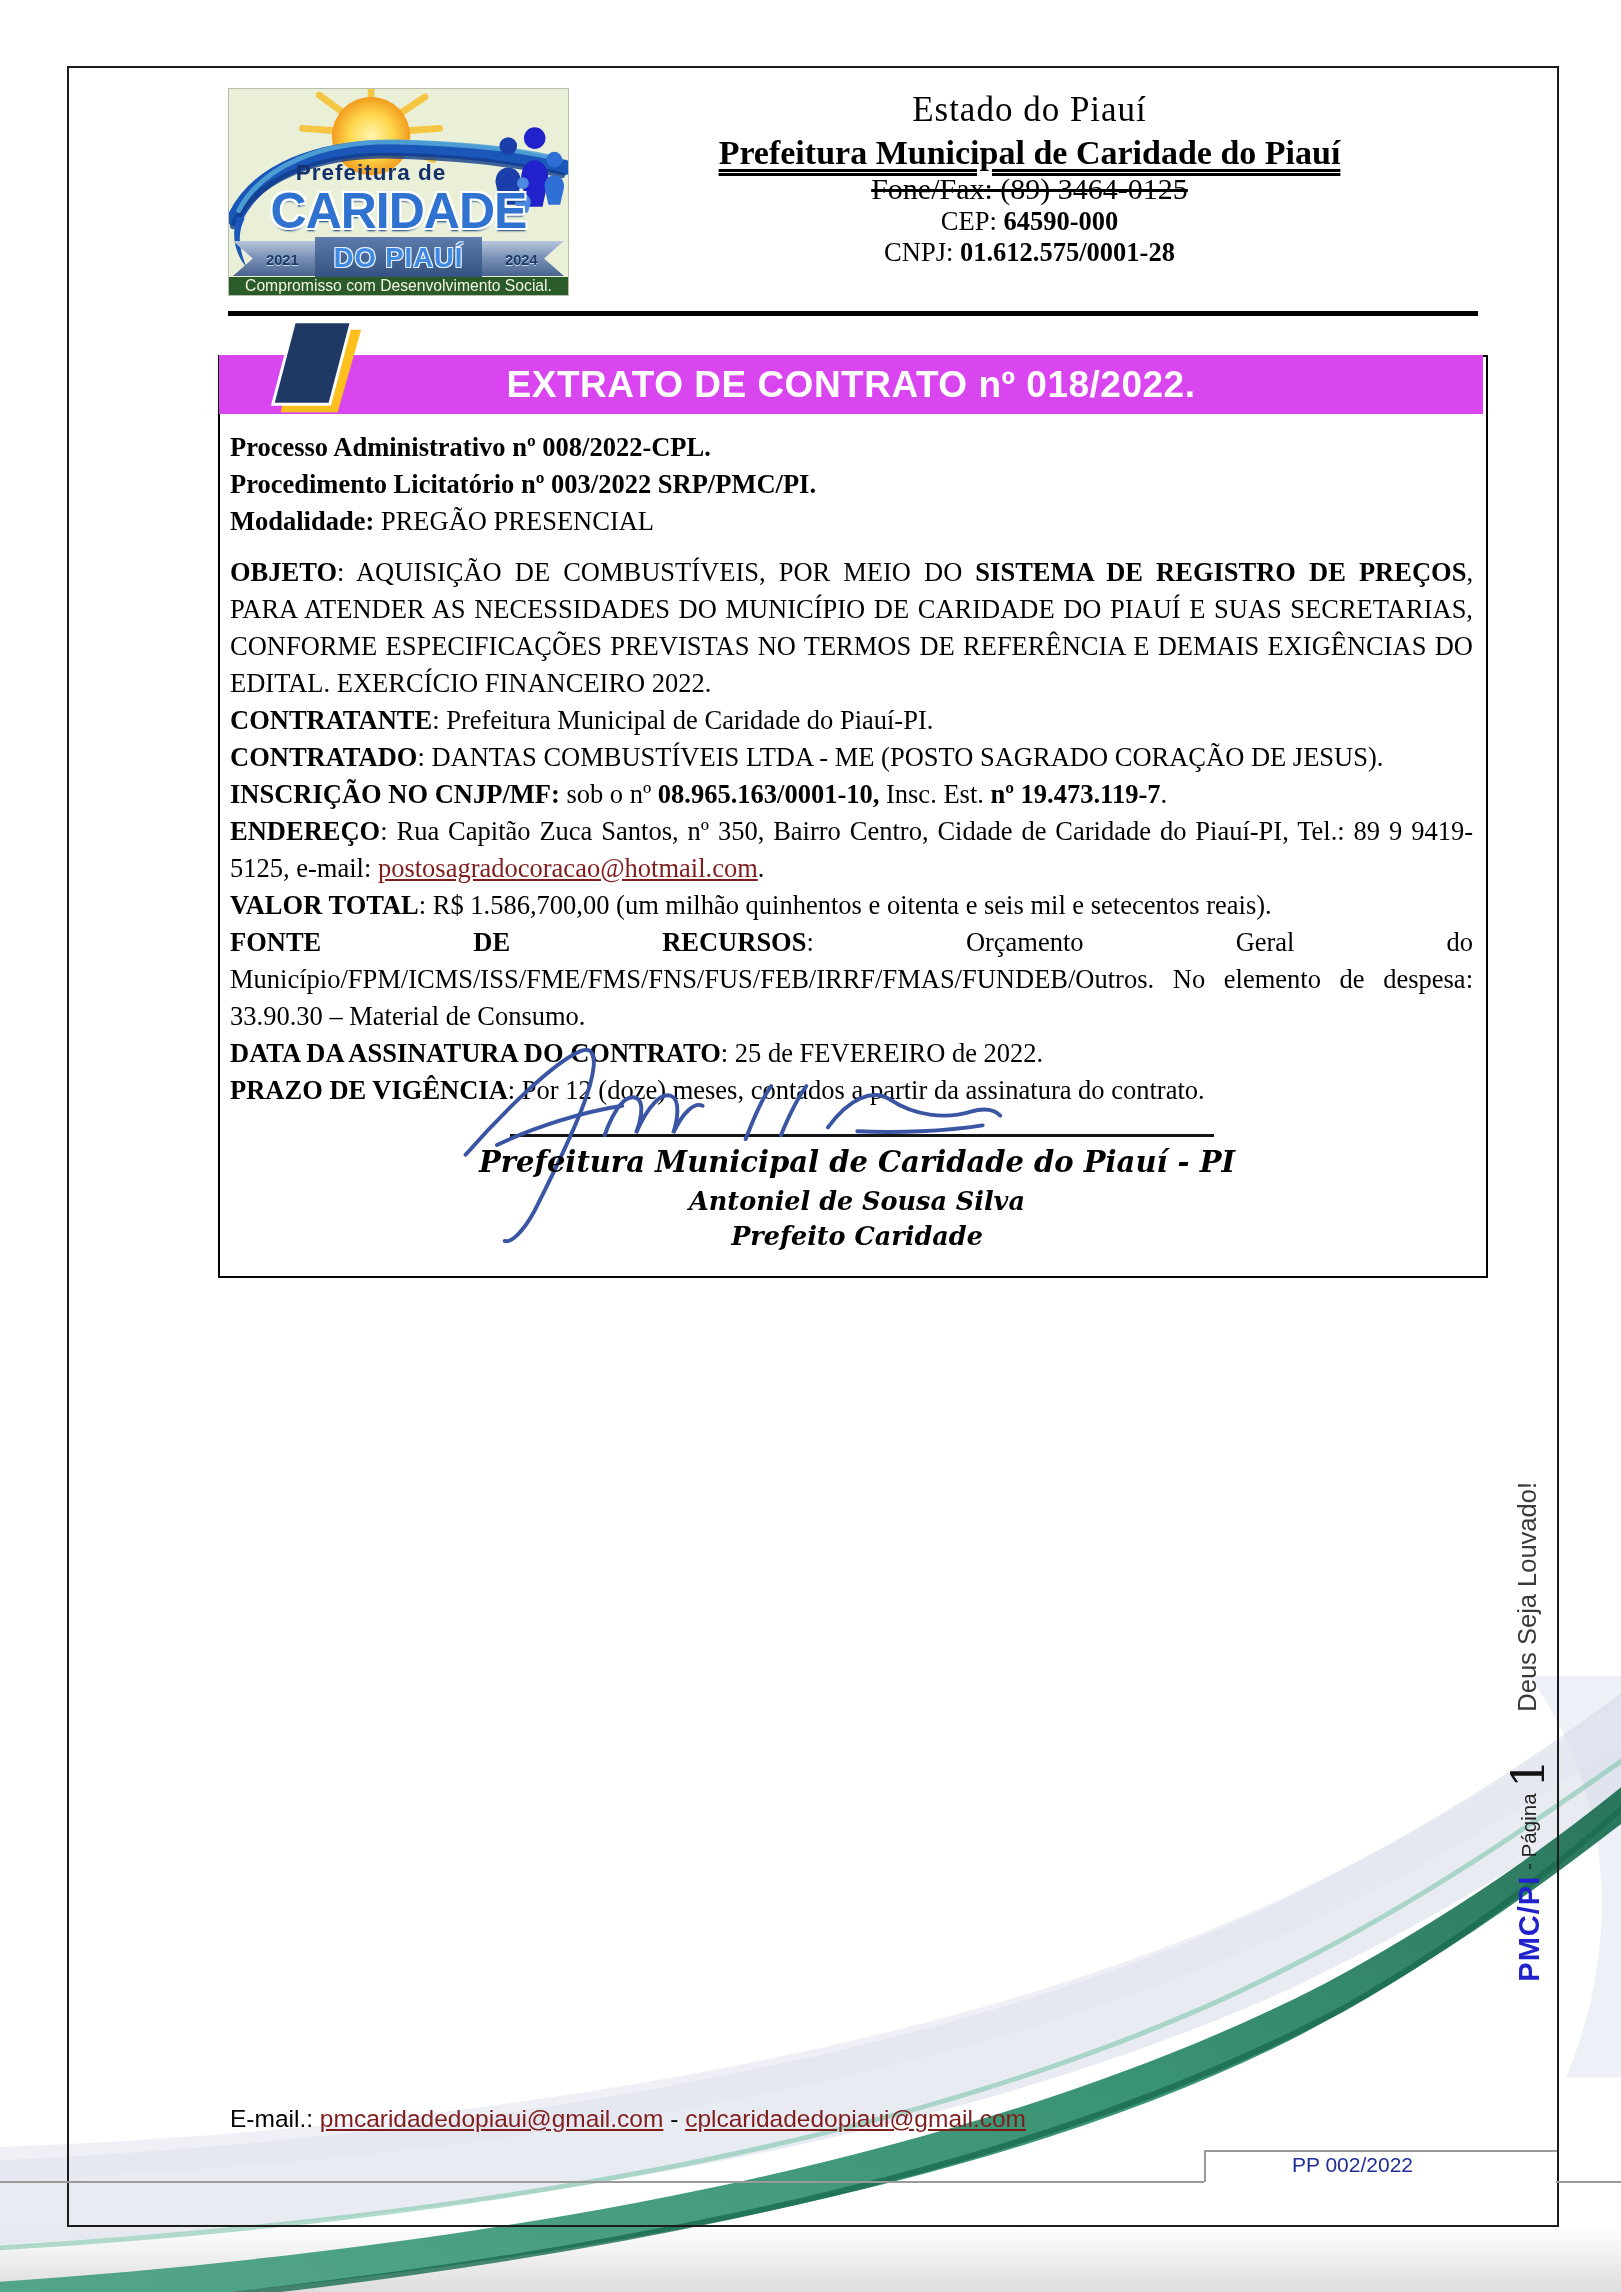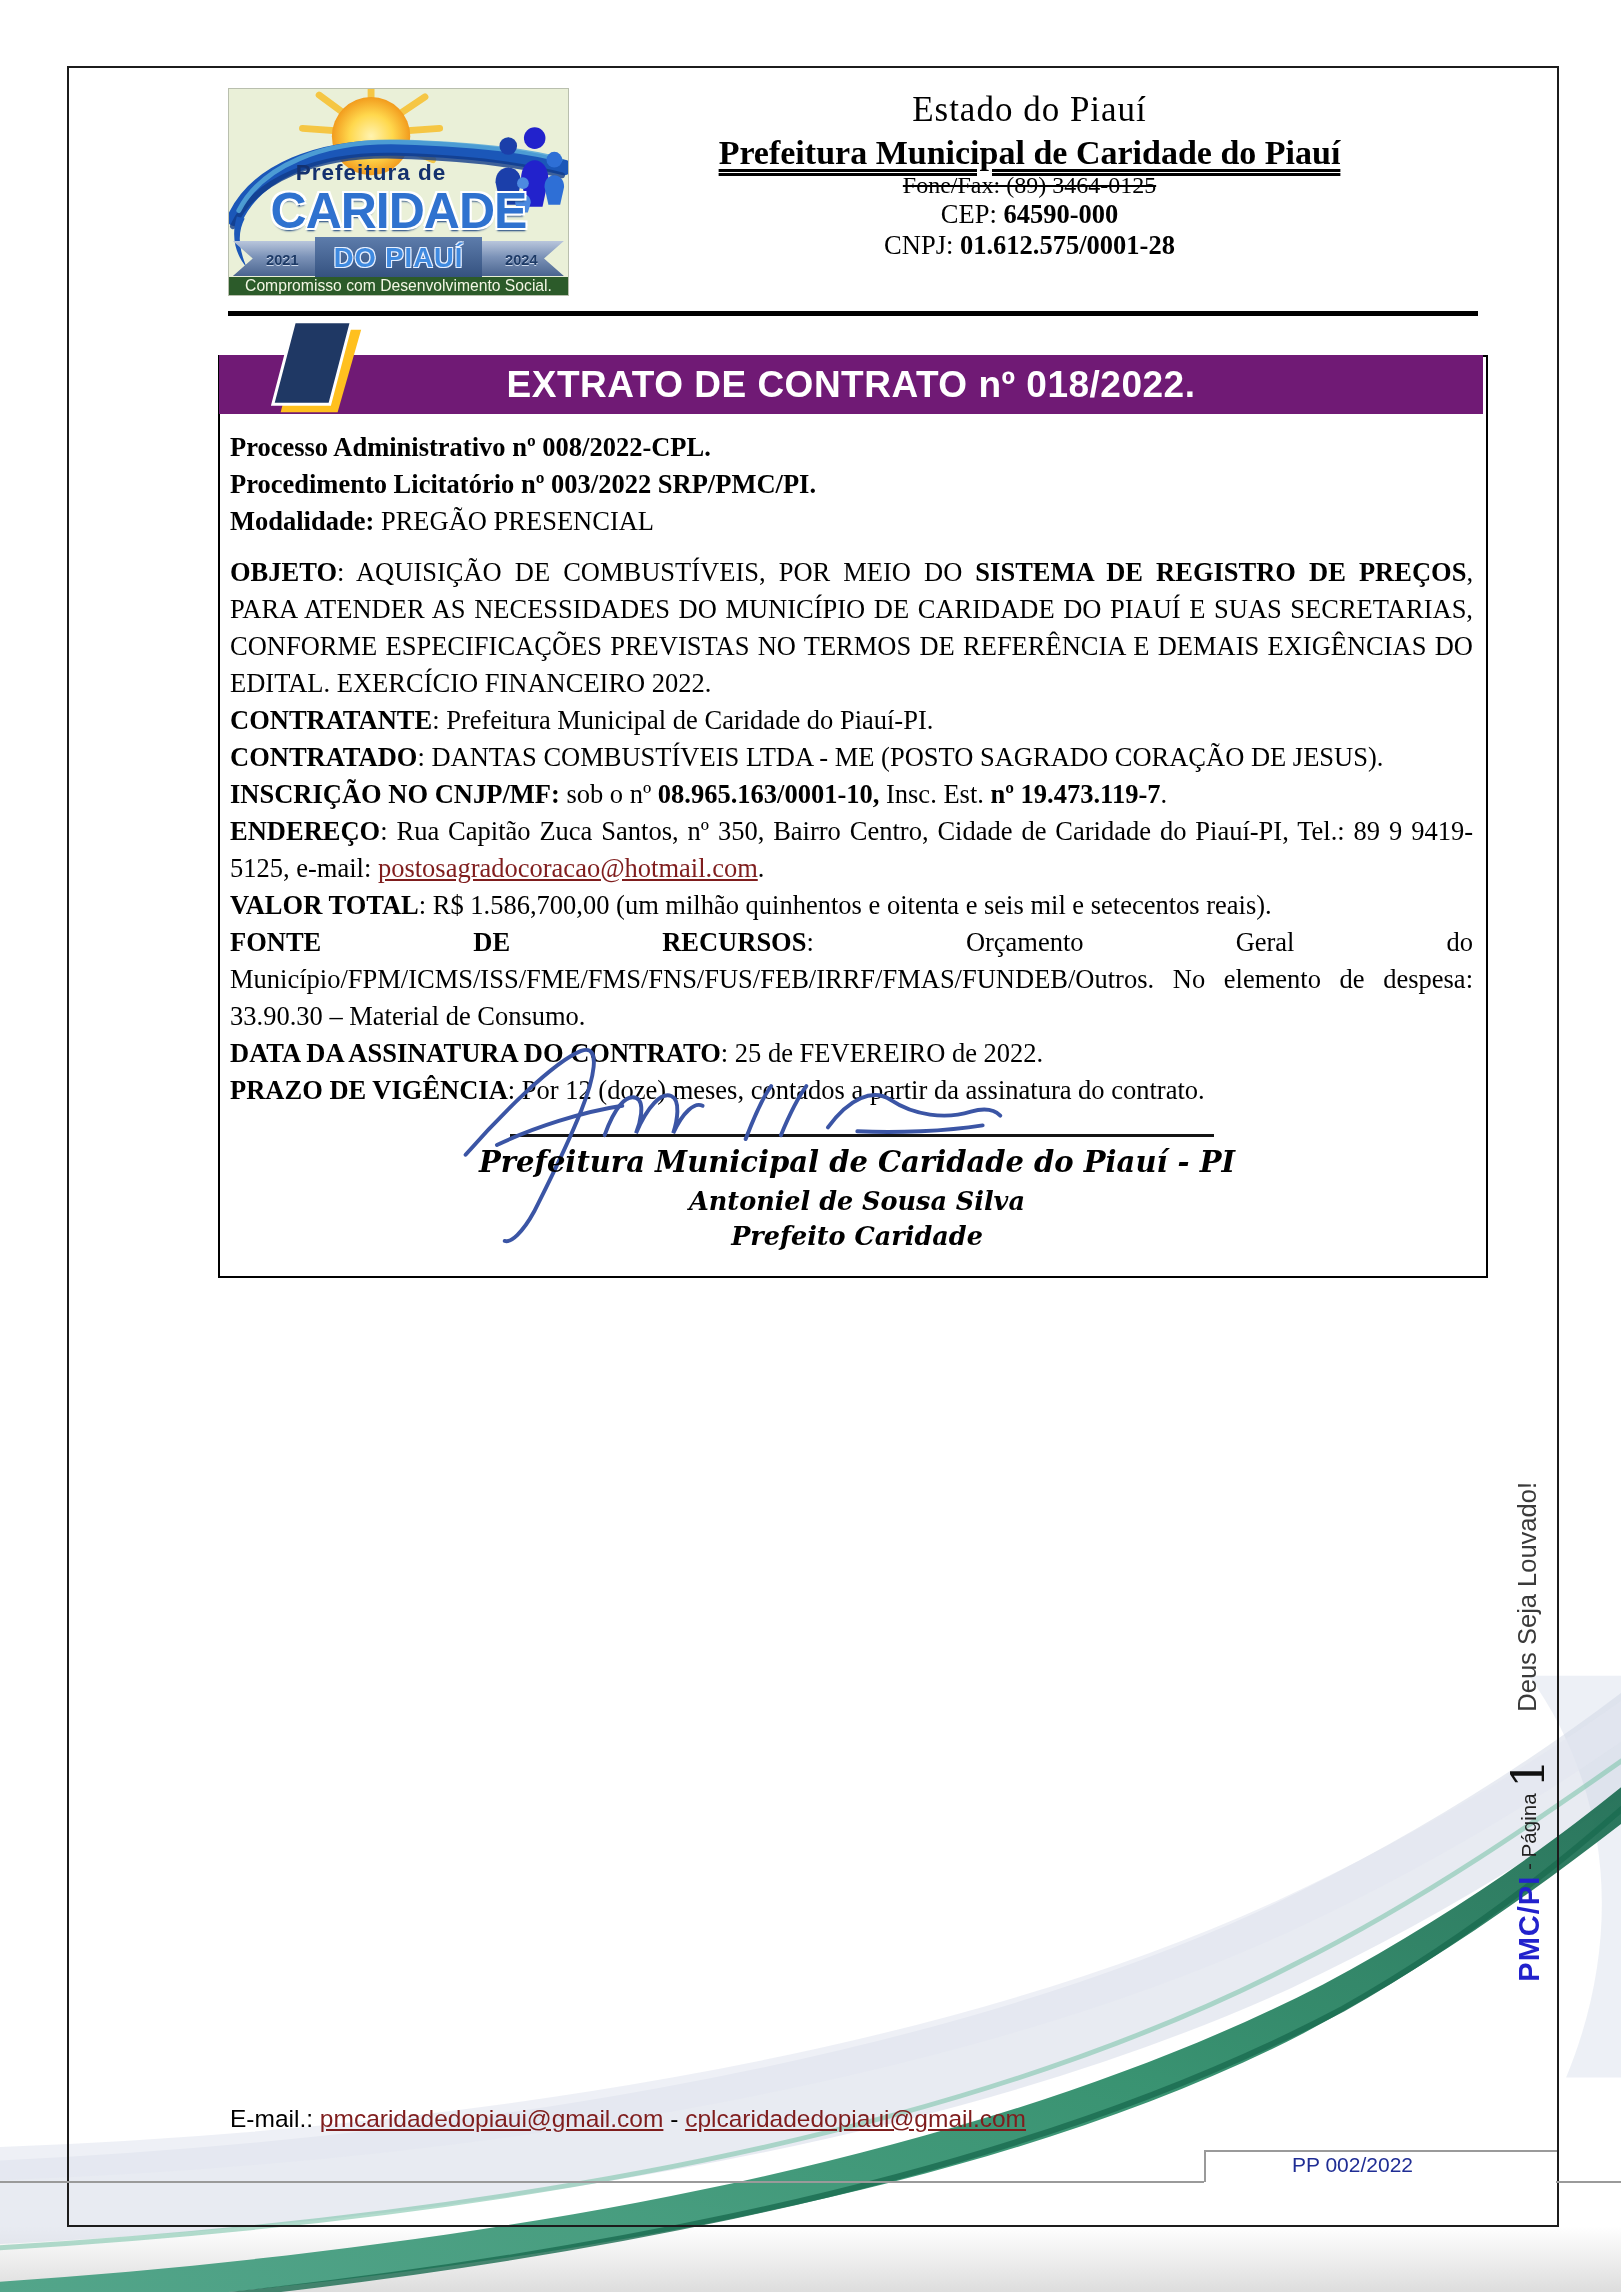--- a/index.html
+++ b/index.html
@@ -29,27 +29,27 @@
       font-size:14.7px;color:#1d3a66;text-shadow:0 1px 0 #cdd8ea;}
   #logo .y1{left:37px;} #logo .y2{left:276px;}
   #logo .tagline{position:absolute;left:0;top:188px;width:339px;height:17.6px;background:#2c5b2a;
       font-family:"Liberation Sans",sans-serif;font-size:15.7px;color:#f3f6e4;text-align:center;line-height:17.6px;}
   
   #header-block{left:568px;top:90px;width:843px;text-align:center;z-index:3;padding-left:40px;}
   .hdr-state{font-size:35px;letter-spacing:1px;}
   .hdr-muni{font-size:34px;font-weight:bold;text-decoration:underline;text-decoration-style:double;
             text-underline-offset:4.9px;margin-top:3.9px;}
   .hdr-addr{font-size:26.5px;margin-top:11.8px;}
-  .hdr-fone{font-size:24px;text-decoration:line-through;}
+  .hdr-fone{font-size:30px;text-decoration:line-through;}
   .hdr-line{font-size:26.5px;}
   .hdr-line b{font-weight:bold;}
   #header-rule{left:228px;top:311px;width:1250px;height:4.9px;background:#000;z-index:3;}
   
   #content-box{left:218px;top:355px;width:1266px;height:919px;border:2px solid #000;z-index:1;background:transparent;}
-  #title-bar{left:219px;top:355px;width:1264px;height:59px;background:#701a75;z-index:3;
+  #title-bar{left:219px;top:355px;width:1264px;height:59px;background:#d946ef;z-index:3;
       display:flex;align-items:center;justify-content:center;}
   #title-bar span{font-family:"Liberation Sans",sans-serif;font-weight:bold;font-size:37px;color:#ffffff;letter-spacing:0.5px;}
   #flag-dec{left:257px;top:314px;width:118px;height:108px;z-index:4;}
   
   #body-text{left:230px;top:429px;width:1243px;z-index:3;font-size:26.5px;line-height:37px;text-align:justify;}
   #body-text p{margin:0;}
   #body-text p.gap{margin-top:13.7px;}
   #body-text b{font-weight:bold;}
   a.doclink{color:#7f1d1d;text-decoration:underline;}
   

